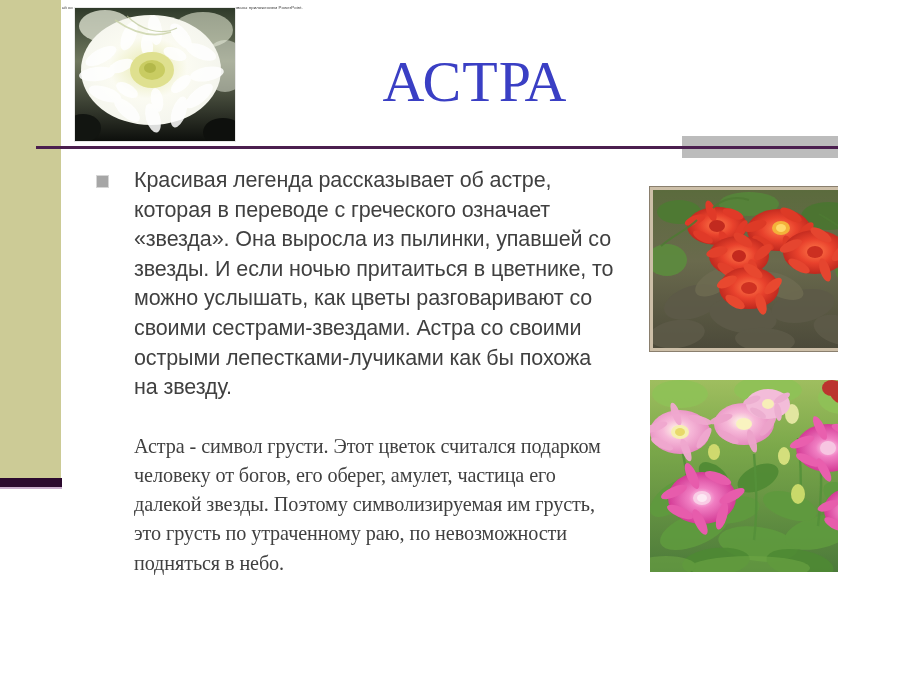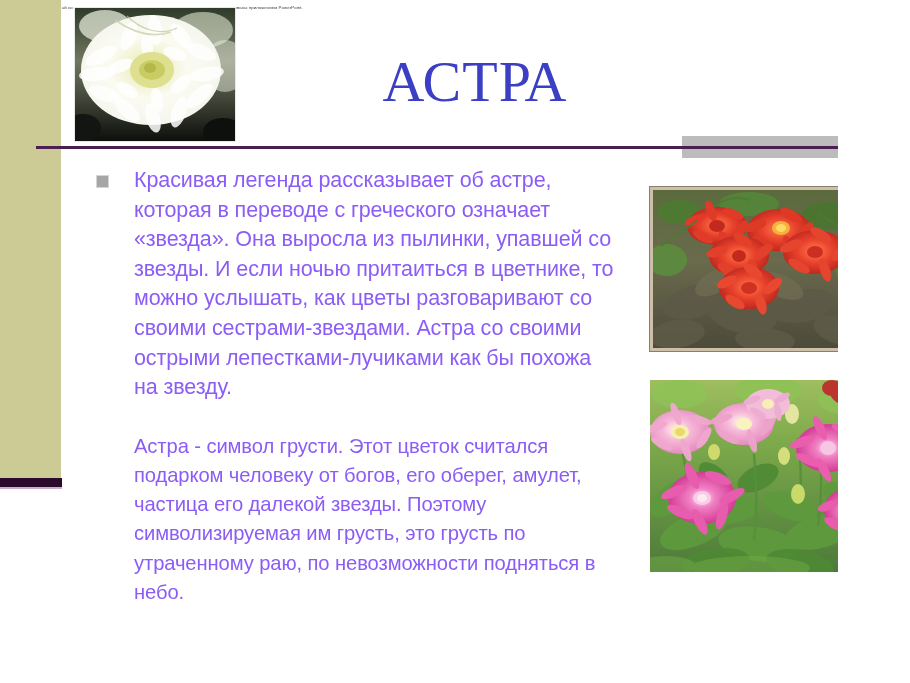--- a/index.html
+++ b/index.html
@@ -151,29 +151,30 @@
     height: 11px;
     background: #a6a6a6;
     border: 1px solid #d6d6d6;
   }
   .para {
     margin: 0;
     padding-left: 38px;
     font-family: "Liberation Sans", sans-serif;
     font-size: 21.5px;
     line-height: 29.4px;
-    color: #8b5cf6;
+    color: #404040;
     text-align: left;
     letter-spacing: -0.1px;
   }
   .para-1 { font-size: 21.5px; line-height: 29.6px; }
   .para-2 {
     margin-top: 29px;
     font-size: 20.2px;
     line-height: 29.2px;
+    font-family: Liberation Serif, serif;
   }
 </style>
 </head>
 <body>
 
 <div id="slide">
 
   <div class="left-band"></div>
   <div class="left-band-bar"></div>
   <div class="left-band-bar-shadow"></div>

